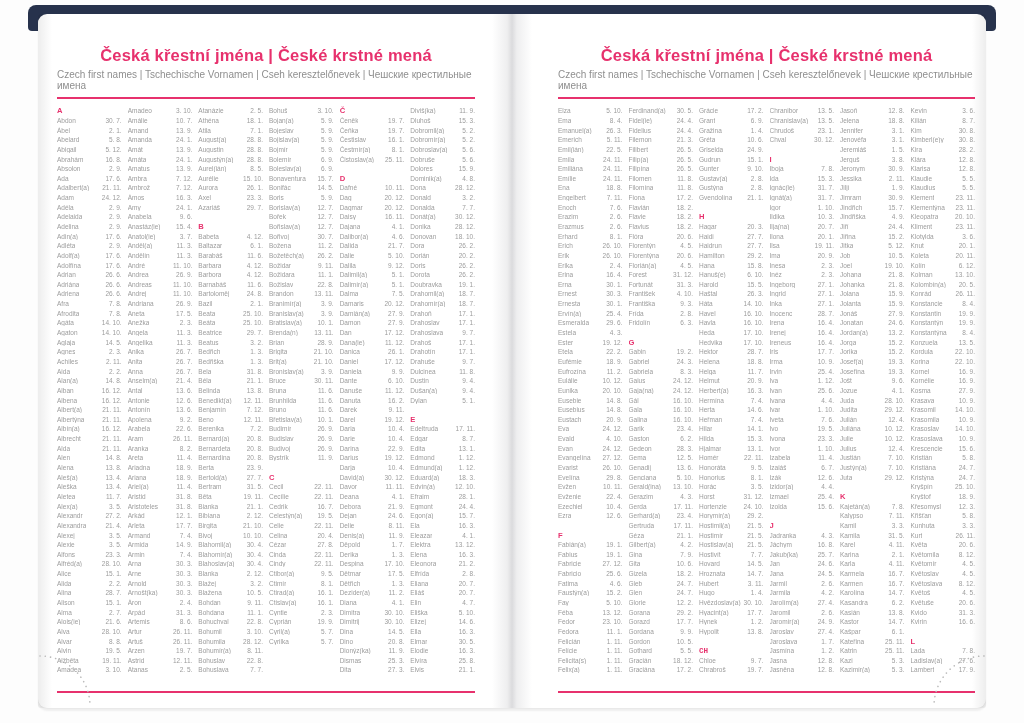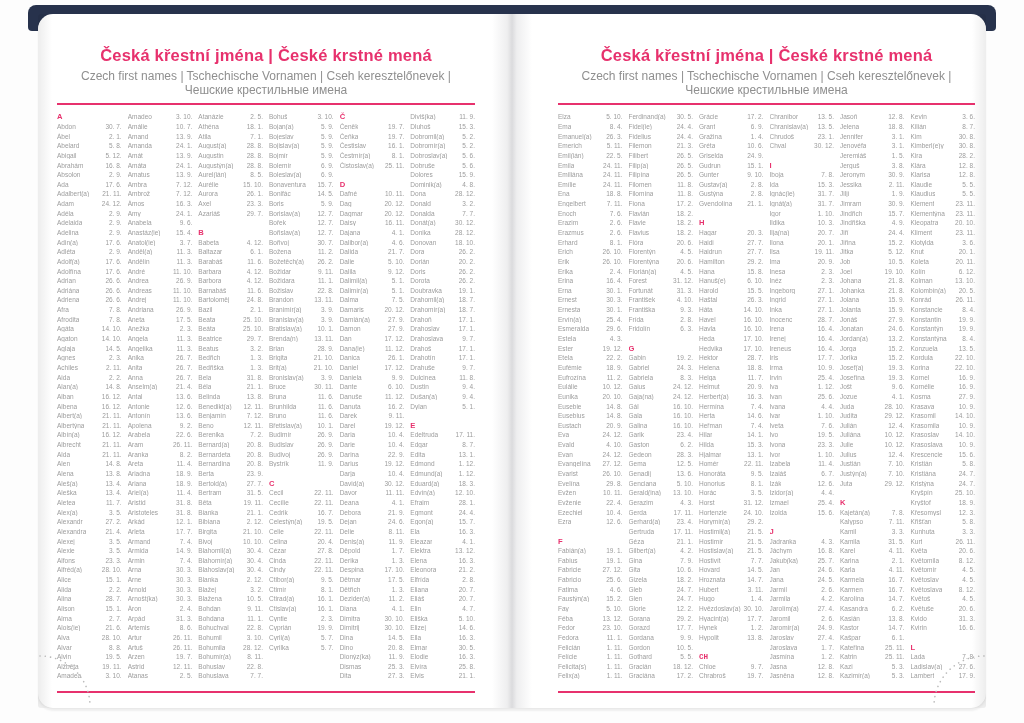--- a/index.html
+++ b/index.html
@@ -1,31 +1,31 @@
 <!DOCTYPE html>
 <html><head>
 <meta charset="utf-8">
 <style>
   html,body{margin:0;padding:0;width:1024px;height:723px;background:#fdfdfd;overflow:hidden;
     font-family:"Liberation Sans","DejaVu Sans",sans-serif;}
   .book{position:absolute;inset:0;}
   .cover{position:absolute;left:28px;top:5px;width:968px;height:26px;border-radius:8px 8px 4px 4px;}
   .spread{position:absolute;left:38px;top:14px;width:948px;height:694px;background:#fff;
-    border-radius:15px;display:flex;box-shadow:0 1px 0 #e9e9e9,0 3px 2px rgba(0,0,0,.06);}
+    border-radius:9px;display:flex;box-shadow:0 1px 0 #e9e9e9,0 3px 2px rgba(0,0,0,.06);}
   .spread:before{content:"";position:absolute;left:0;top:0;bottom:0;width:14px;
     background:linear-gradient(90deg,rgba(0,0,0,.07),rgba(0,0,0,0));border-radius:3px 0 0 3px;}
   .spread:after{content:"";position:absolute;right:0;top:0;bottom:0;width:14px;
     background:linear-gradient(270deg,rgba(0,0,0,.07),rgba(0,0,0,0));border-radius:0 3px 3px 0;}
   .gutter{position:absolute;left:50%;top:0;bottom:0;width:40px;transform:translateX(-50%);
     background:linear-gradient(90deg,rgba(0,0,0,0) 0%,rgba(90,90,100,.10) 38%,rgba(90,90,100,.22) 50%,rgba(90,90,100,.10) 62%,rgba(0,0,0,0) 100%);}
   .page{width:474px;position:relative;box-sizing:border-box;}
   .page-left{padding:32px 37px 0 19px;}
   .page-right{padding:32px 11px 0 46px;}
   .ttl{margin:0;text-align:center;font-size:16.5px;font-weight:bold;letter-spacing:.2px;}
-  .sub{margin:4px 0 0 0;text-align:center;font-size:12px;color:#8f8f8f;}
+  .sub{margin:4px 0 0 0;font-size:10px;color:#8f8f8f;}
   .rule{height:2px;margin-top:6px;}
   .cols{margin-top:7px;height:572px;display:grid;grid-template-columns:repeat(6,1fr);column-gap:6px;overflow:hidden;}
   .col{display:flex;flex-direction:column;}
   .row{height:9.65px;flex:0 0 9.65px;display:flex;justify-content:space-between;align-items:center;
     font-size:6.5px;color:#9c9c9c;white-space:nowrap;overflow:hidden;}
   .row .nm{overflow:hidden;text-overflow:clip;}
   .row .dt{white-space:pre;margin-left:2px;}
   .row.letter{font-weight:bold;font-size:7.6px;}
   .botrule{position:absolute;left:19px;right:37px;bottom:15px;height:2px;}
   .page-right .botrule{left:46px;right:11px;}

